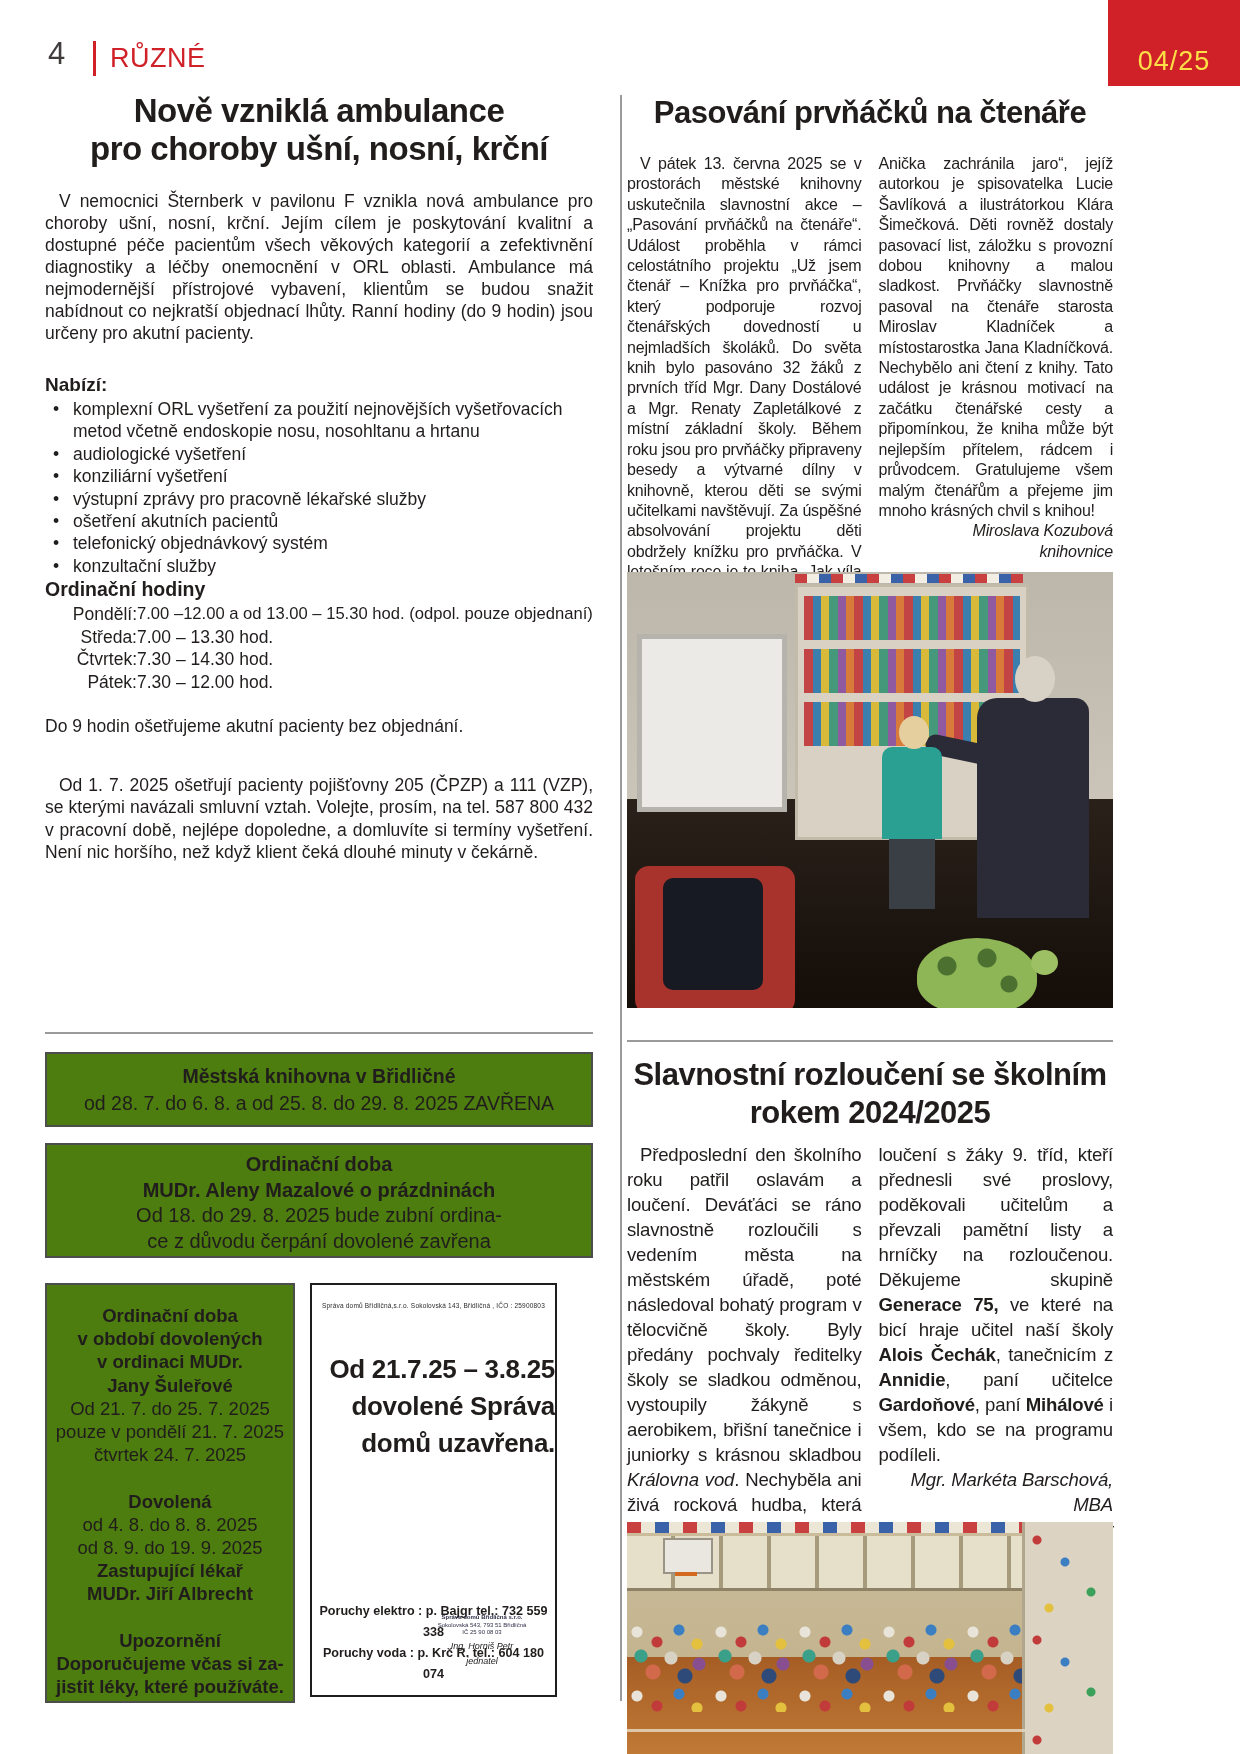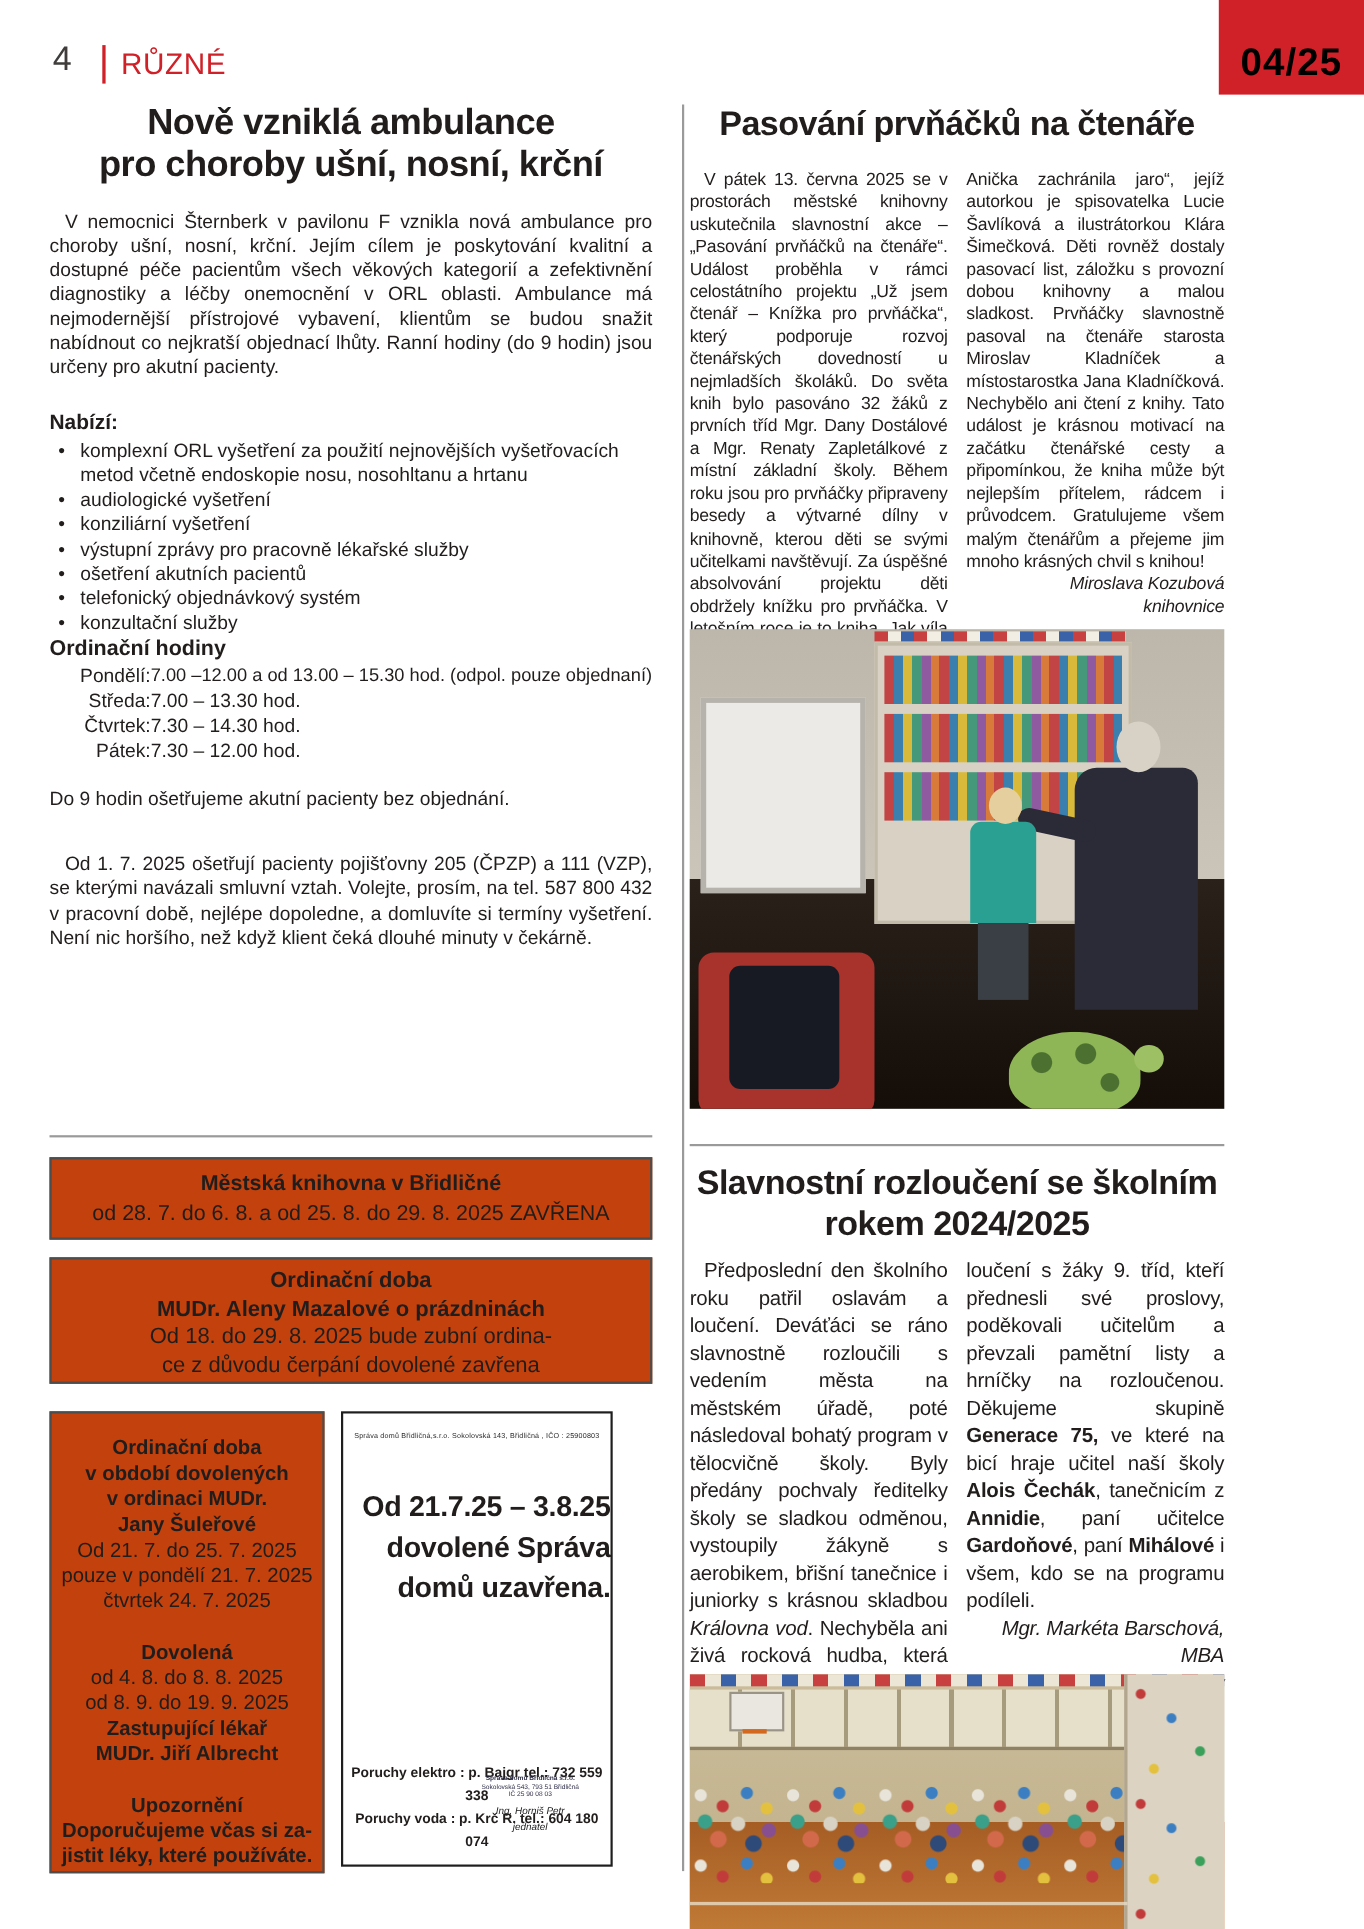--- a/index.html
+++ b/index.html
@@ -6,31 +6,31 @@
   .page{position:relative;width:1240px;height:1754px;background:#ffffff;
         font-family:"Liberation Sans",sans-serif;color:#201d1c;overflow:hidden;}
 
   
   .hdr-num{position:absolute;left:48px;top:36px;font-size:31px;color:#3f3c3b;}
   .hdr-bar{position:absolute;left:93px;top:41px;width:3px;height:35px;background:#d02129;}
   .hdr-sec{position:absolute;left:110px;top:43px;font-size:27px;color:#d02129;letter-spacing:.5px;}
   .issue-box{position:absolute;left:1108px;top:0;width:132px;height:86px;background:#d02129;
              box-sizing:border-box;display:flex;align-items:flex-end;justify-content:center;
              padding-bottom:9px;}
-  .issue-box span{color:#000000;font-size:35px;letter-spacing:1px;font-weight:bold;}
+  .issue-box span{color:#fde047;font-size:27px;letter-spacing:1px;}
 
   
   .abs{position:absolute;}
   .just{text-align:justify;}
   .ctr{text-align:center;}
   .b{font-weight:700;}
   .nline{min-height:1em;}
   .rule{position:absolute;height:2px;background:#9a9a9a;}
   .vrule{position:absolute;width:2px;background:#9a9a9a;}
-  .graybox{background:#c2410c;border:2px solid #4d4d4d;box-sizing:border-box;text-align:center;}
+  .graybox{background:#4d7c0f;border:2px solid #4d4d4d;box-sizing:border-box;text-align:center;}
 
   
   #l-title{left:45px;top:92px;width:548px;text-align:center;font-size:33px;font-weight:700;
            line-height:38px;letter-spacing:-.5px;}
   #l-intro{left:45px;top:172px;width:548px;font-size:17.5px;line-height:22px;text-indent:14px;}
   #l-offers-h{left:45px;top:374px;font-size:19px;font-weight:700;}
   #l-offers{left:45px;top:398px;width:548px;font-size:17.5px;line-height:22.4px;}
   #l-offers ul{margin:0;padding:0;list-style:none;}
   #l-offers li{position:relative;padding-left:28px;}
   #l-offers li::before{content:"\2022";position:absolute;left:8px;top:0;}

